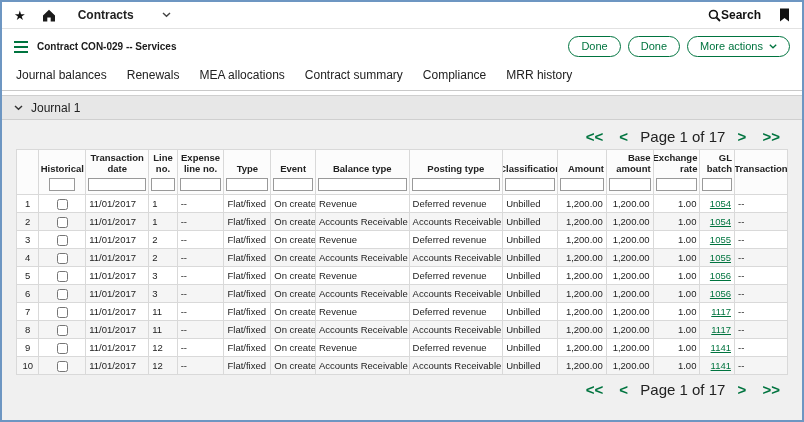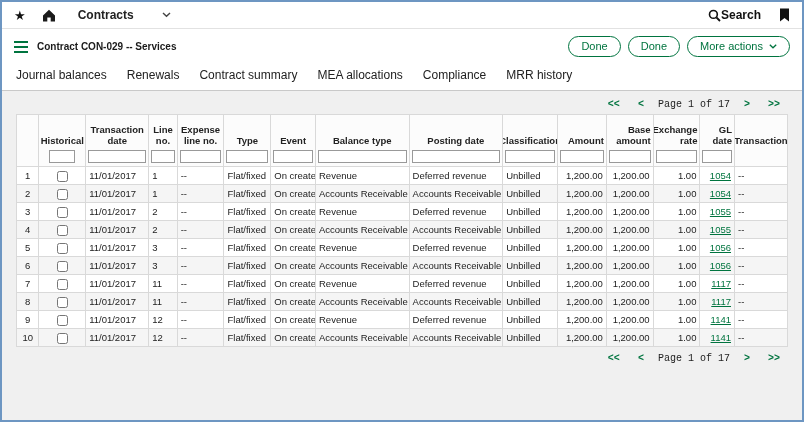--- a/index.html
+++ b/index.html
@@ -27,29 +27,29 @@
   
   .tabs{display:flex;border-bottom:1px solid #c9c9c9;padding:0 4px;flex:0 0 auto;overflow:hidden;}
   .tab{padding:7px 10px 5px;font-size:12px;color:#222;cursor:pointer;border-bottom:3px solid transparent;white-space:nowrap;}
   .tab.active{font-weight:bold;border-bottom-color:var(--green);}
 
   
   .jbar{margin-top:4px;background:#e7e7e7;border-top:1px solid #cfcfcf;border-bottom:1px solid #cfcfcf;height:23px;display:flex;align-items:center;gap:8px;padding:0 12px;font-size:12px;color:#222;flex:0 0 auto;cursor:pointer;}
 
   
   .panel{flex:1;background:#f0f0f0;padding:2px 14px 0;display:flex;flex-direction:column;overflow:hidden;}
-  .pager{text-align:right;font-size:10px;color:#222;padding:6px 2px 4px;flex:0 0 auto;font-family:Liberation Mono, monospace;}
+  .pager{text-align:right;font-size:15px;color:#222;padding:6px 2px 4px;flex:0 0 auto;}
   .pager a{color:var(--green);text-decoration:none;cursor:pointer;margin:0 6px;font-weight:bold;}
   .pager .pg{margin:0 2px;}
 
   
   table{width:100%;border-collapse:collapse;table-layout:fixed;background:#fff;font-size:9.5px;border:1px solid #c4c4c4;color:#222;}
   th,td{border:1px solid #d9d9d9;padding:1px 3px;overflow:hidden;white-space:nowrap;}
   th{background:#fcfcfc;font-weight:bold;vertical-align:top;padding:3px 2px;}
-  th .lbl{text-align:center;line-height:1.15;white-space:normal;min-height:22px;display:flex;align-items:flex-end;justify-content:center;margin-top:7px;}
+  th .lbl{text-align:center;line-height:1.15;white-space:normal;min-height:22px;display:flex;align-items:flex-end;justify-content:center;}
   th.r .lbl{justify-content:flex-end;text-align:right;}
   th .flt{margin-top:3px;}
   th .flt input{width:100%;height:13px;border:1px solid #999;box-sizing:border-box;padding:0 2px;font-size:9px;background:#fff;}
   th.chk .flt{text-align:center;}
   th.chk .flt input{width:26px;}
   tbody td{height:15px;}
   tbody tr:nth-child(odd) td{background:#fff;}
   tbody tr:nth-child(even) td{background:#f5f5f5;}
   td.c{text-align:center;}
   td.r{text-align:right;}
@@ -121,26 +121,34 @@
               <path d="M0.8 0.8 L4 3.8 L7.2 0.8" fill="none" stroke="currentColor" stroke-width="1.3"></path>
             </svg>
         </span>
       </button>
     </span>
   </div>
 
   <nav class="tabs">
     <span class="tab">Journal balances</span>
     <span class="tab">Renewals</span>
+    <span class="tab">MEA allocations</span>
     <span class="tab">Contract summary</span>
-    <span class="tab">MEA allocations</span>
     <span class="tab">Compliance</span>
     <span class="tab">MRR history</span>
   </nav>
 
+  <div class="jbar">
+    <span style="display:inline-flex;color:#333;">
+      <svg width="9" height="6" viewBox="0 0 9 6">
+          <path d="M1 1 L4.5 4.3 L8 1" fill="none" stroke="currentColor" stroke-width="1.4"></path>
+        </svg>
+    </span>
+    <span>Journal 1</span>
+  </div>
 
   <div class="panel">
 
     <div class="pager">
       <a>&lt;&lt;</a>
       <a>&lt;</a>
       <span class="pg">Page 1 of 17</span>
       <a>&gt;</a>
       <a>&gt;&gt;</a>
     </div>
@@ -190,41 +198,41 @@
             </th>
             <th class="">
               <div class="lbl">Event</div>
               <div class="flt"><input style=""></div>
             </th>
             <th class="">
               <div class="lbl">Balance type</div>
               <div class="flt"><input style=""></div>
             </th>
             <th class="">
-              <div class="lbl">Posting date</div>
+              <div class="lbl">Posting type</div>
               <div class="flt"><input style=""></div>
             </th>
             <th class="">
               <div class="lbl">Classification</div>
               <div class="flt"><input style=""></div>
             </th>
             <th class="r ">
               <div class="lbl">Amount</div>
               <div class="flt"><input style=""></div>
             </th>
             <th class="r ">
               <div class="lbl">Base amount</div>
               <div class="flt"><input style=""></div>
             </th>
             <th class="r ">
               <div class="lbl">Exchange rate</div>
               <div class="flt"><input style=""></div>
             </th>
             <th class="r ">
-              <div class="lbl">GL date</div>
+              <div class="lbl">GL batch</div>
               <div class="flt"><input style=""></div>
             </th>
             <th class="">
               <div class="lbl">Transaction</div>
             </th>
           </tr>
         </thead>
       <tbody>
           <tr>
             <td class="c">1</td>

